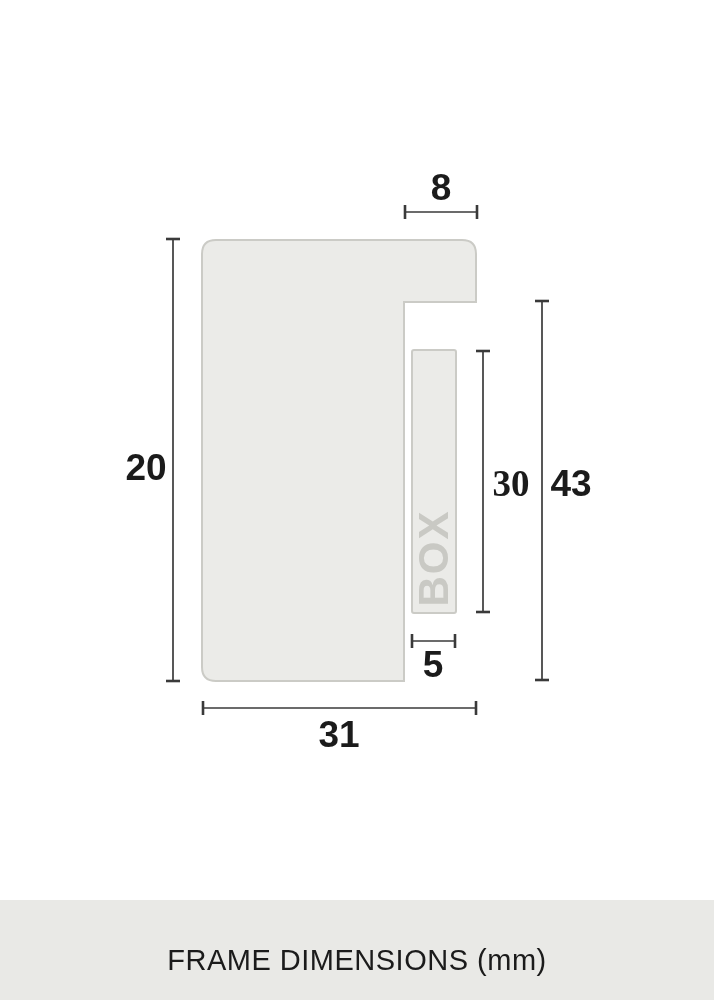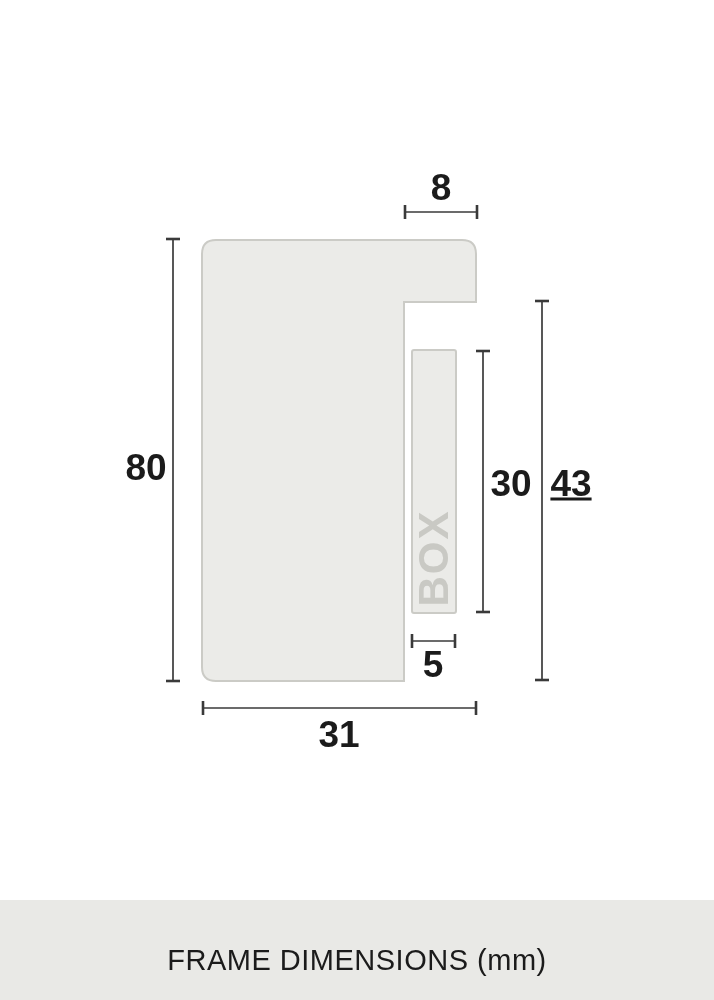--- a/index.html
+++ b/index.html
@@ -127,25 +127,25 @@
 
     <g>
       <line class="dim-line" x1="203" y1="708" x2="476" y2="708"></line>
       <line class="dim-tick" x1="203" y1="701" x2="203" y2="715"></line>
       <line class="dim-tick" x1="476" y1="701" x2="476" y2="715"></line>
     </g>
   </svg>
 
   <div class="dim-label" style="left:441px; top:187px;">8</div>
 
-  <div class="dim-label" style="left:146px; top:467px;">80</div>
+  <div class="dim-label" style="left:146px; top:467px;">20</div>
 
-  <div class="dim-label" style="left:511px; top:483px;">30</div>
+  <div class="dim-label" style="left:511px; top:483px;font-family:Liberation Serif, serif;">30</div>
 
-  <div class="dim-label" style="left:571px; top:483px;text-decoration:underline;">43</div>
+  <div class="dim-label" style="left:571px; top:483px;">43</div>
 
   <div class="dim-label" style="left:433px; top:664px;">5</div>
 
   <div class="dim-label" style="left:339px; top:734px;text-align:center;">31</div>
 
   <div class="box-watermark" style="left:434px; top:558px;">BOX</div>
 
   <div class="footer-band">
     <span class="footer-caption">FRAME DIMENSIONS (mm)</span>
   </div>

